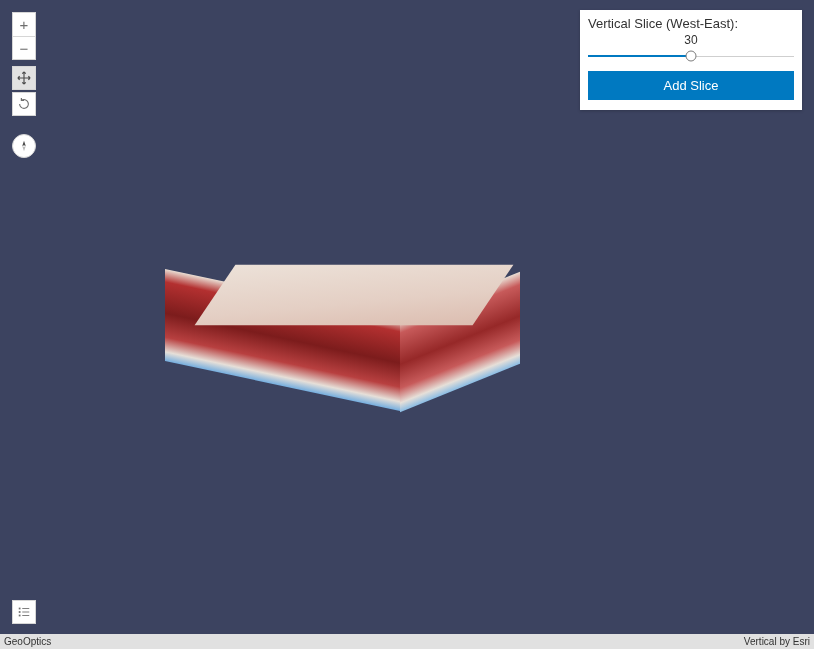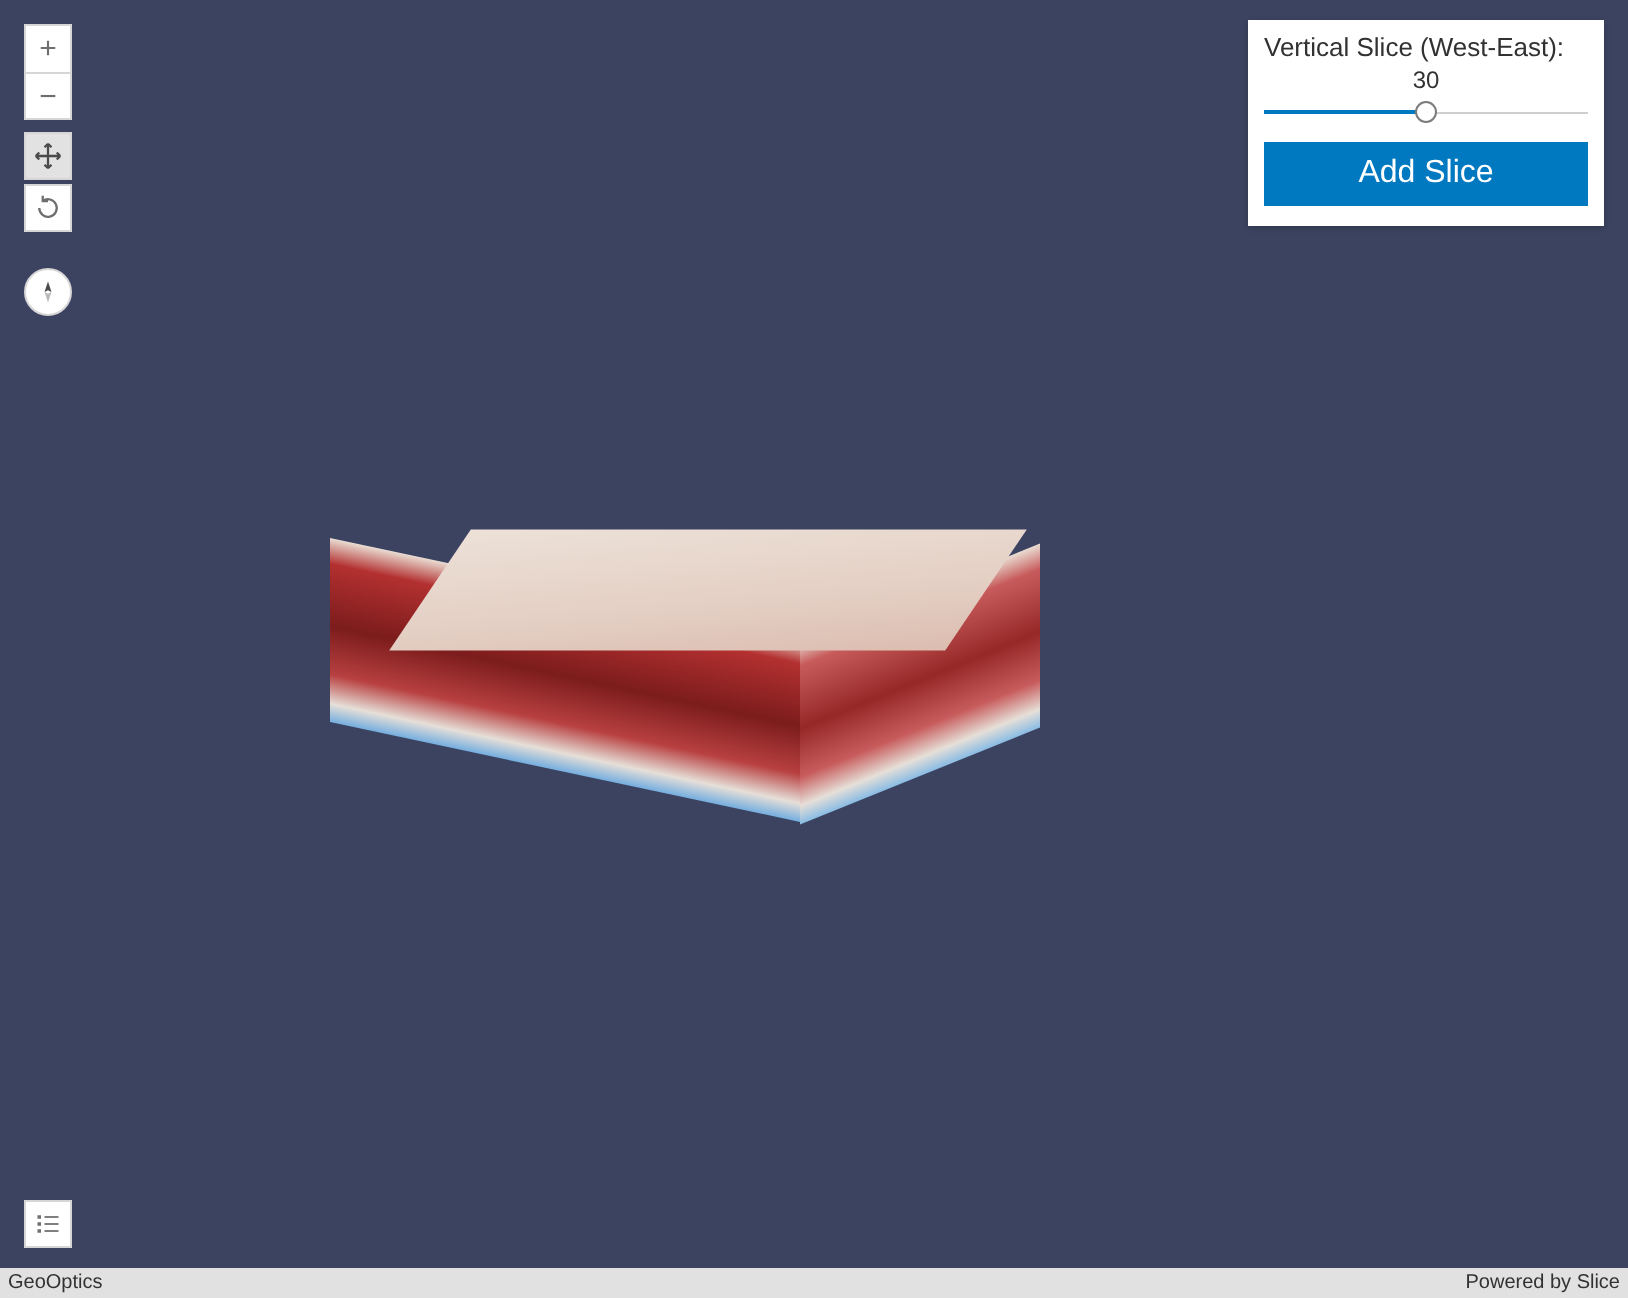--- a/index.html
+++ b/index.html
@@ -49,21 +49,21 @@
     align-items: center;
     justify-content: center;
     margin-top: 18px;
     cursor: pointer;
   }
   
   .slice-panel {
     position: absolute;
     top: 10px;
     right: 12px;
-    width: 178px;
+    width: 222px;
     background: #ffffff;
     padding: 6px 8px 10px 8px;
     box-shadow: 0 1px 3px rgba(0,0,0,0.2);
   }
   .slice-label {
     font-size: 13px;
     color: #323232;
     margin-bottom: 2px;
   }
   .slice-value {
@@ -71,21 +71,21 @@
     font-size: 12px;
     color: #323232;
     margin-bottom: 0px;
   }
   .add-slice-btn {
     width: 100%;
     background: #0079c1;
     color: #ffffff;
     border: none;
     padding: 7px 0;
-    font-size: 16px;
+    font-size: 13px;
     cursor: pointer;
   }
   
   .legend-btn {
     position: absolute;
     bottom: 10px;
     left: 12px;
     width: 24px;
     height: 24px;
     background: #ffffff;
@@ -236,14 +236,14 @@
       <rect x="6" y="7.5" width="8" height="1" fill="#6e6e6e"></rect>
       <rect x="2" y="11" width="2" height="2" fill="#6e6e6e"></rect>
       <rect x="6" y="11.5" width="8" height="1" fill="#6e6e6e"></rect>
     </svg>
   </div>
 
 </div>
 
 <div class="attribution">
   <span>GeoOptics</span>
-  <span>Powered by Slice</span>
+  <span>Vertical by Esri</span>
 </div>
 
 </body></html>

